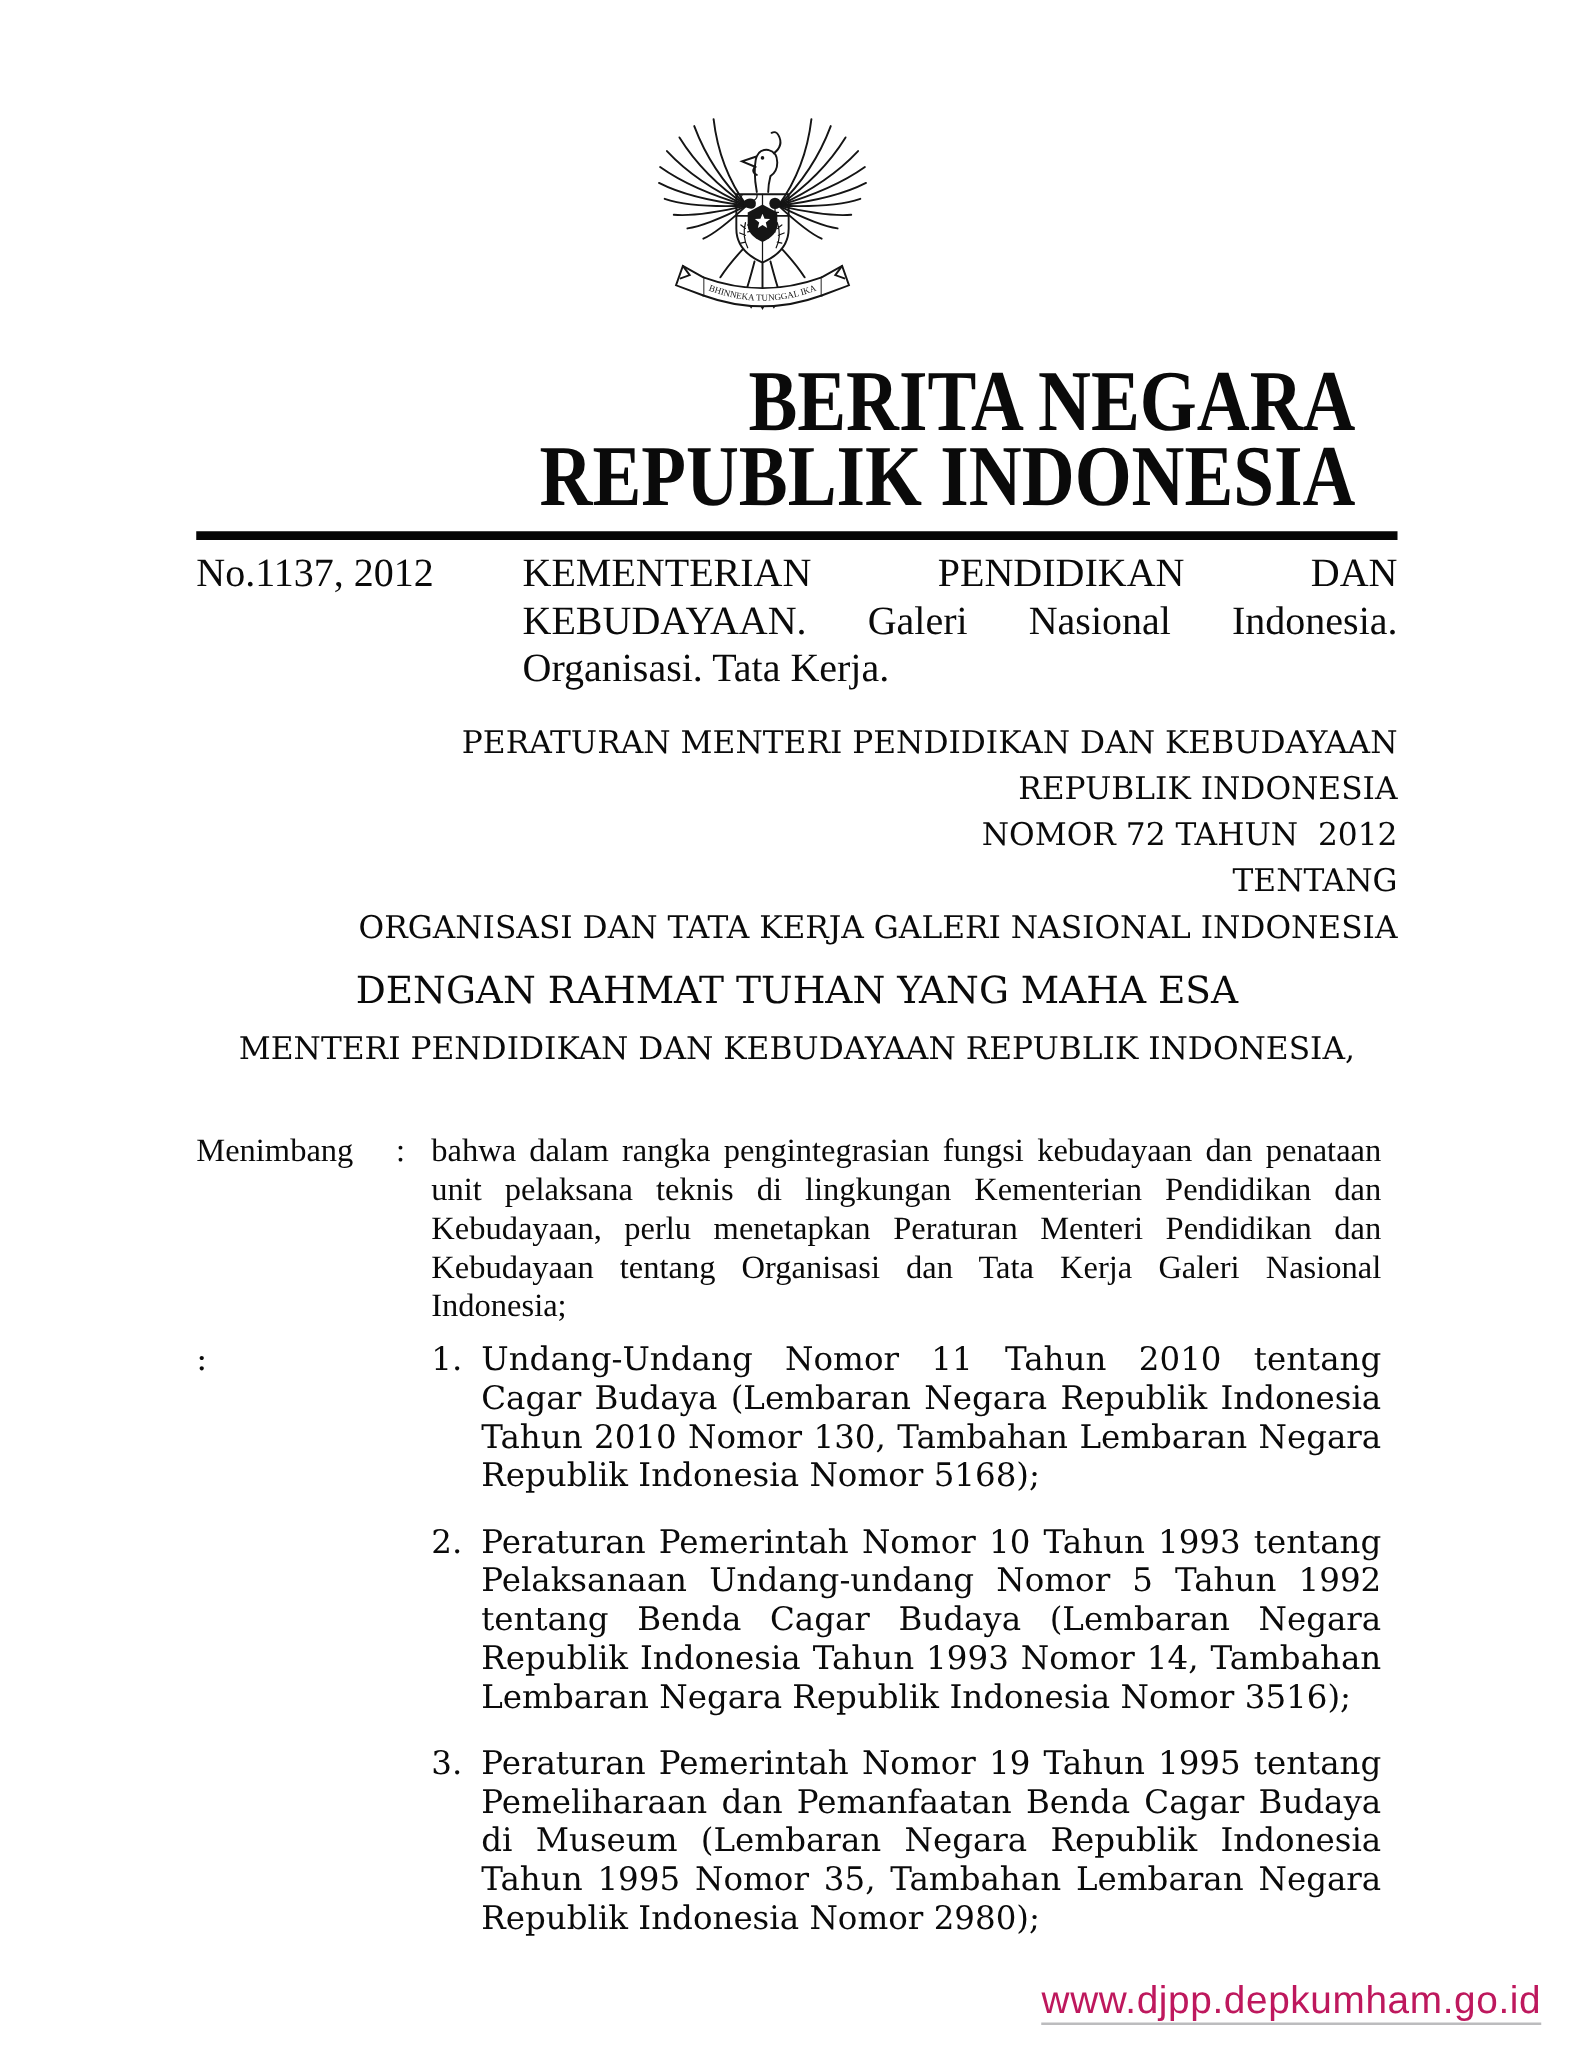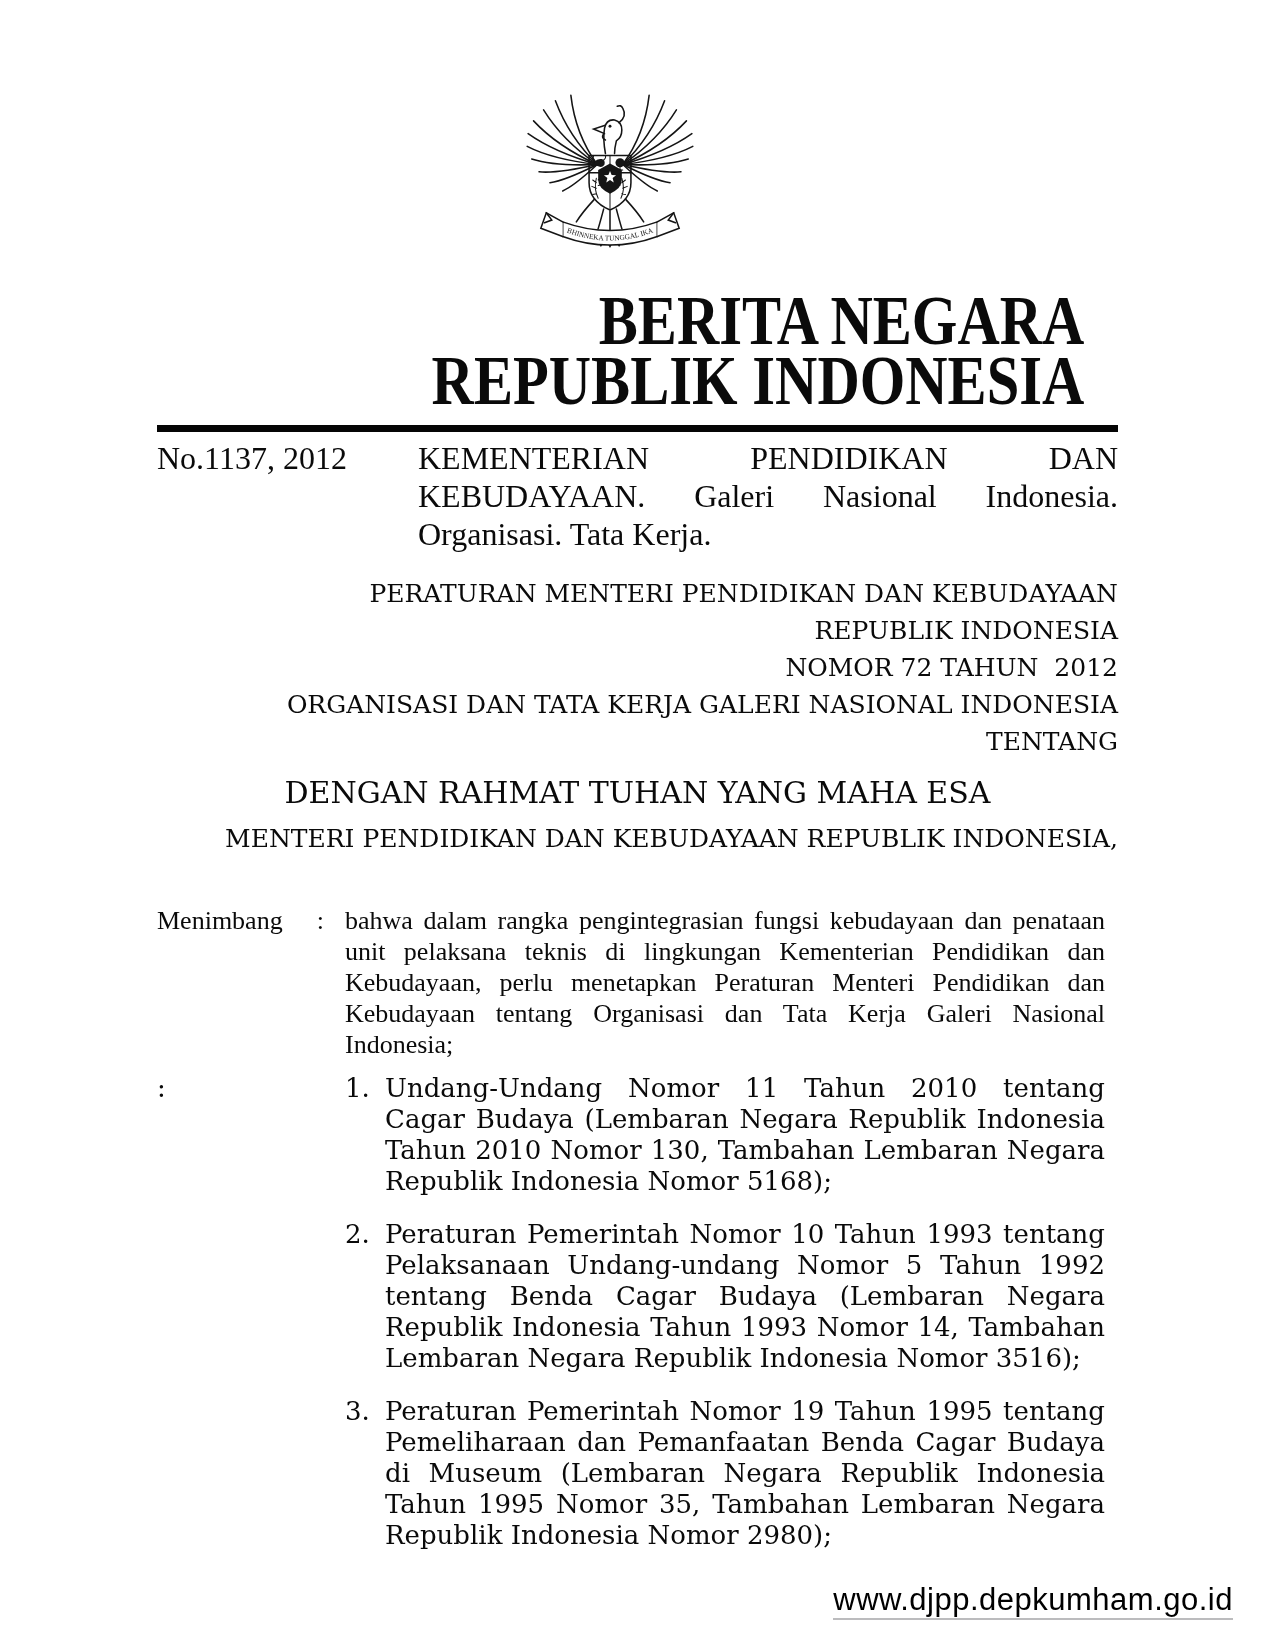--- a/index.html
+++ b/index.html
@@ -40,41 +40,41 @@
     margin-top:7px;
     font-size:32px;line-height:38px;
   }
   .issue-no{white-space:pre;}
   .ministry{width:700px;text-align:justify;}
   
   .serif-wide{font-family:"DejaVu Serif",serif;}
   .reg-title{margin-top:22px;text-align:right;font-size:25px;line-height:37px;}
   .reg-title div{white-space:pre;}
   .invocation{margin-top:14px;text-align:center;font-size:30px;line-height:37px;white-space:pre;}
-  .authority{margin-top:9px;text-align:right;font-size:25px;line-height:37px;white-space:pre;}
+  .authority{margin-top:9px;text-align:center;font-size:25px;line-height:37px;white-space:pre;}
   
   .clause{display:flex;font-size:26px;line-height:31px;}
   .clause-considering{margin-top:48px;font-family:Liberation Serif, serif;}
   .clause-recalling{margin-top:13px;}
   .clause-label{
     flex:0 0 188px;width:188px;box-sizing:border-box;
     display:flex;justify-content:space-between;
     padding-right:21px;
   }
   .clause-body{width:760px;text-align:justify;}
   .item{display:flex;}
   .item + .item{margin-top:22px;}
   .item-no{flex:0 0 40px;}
   .item-text{flex:1;text-align:justify;}
   
   .watermark{
     position:absolute;right:42px;bottom:30px;
     font-family:"Liberation Sans",sans-serif;
     font-size:31px;line-height:31px;
-    color:#000000;
+    color:#be185d;
     letter-spacing:0.5px;
     border-bottom:2px solid #bcbcbe;
     padding-bottom:3px;
   }
 </style>
 </head>
 <body>
 
 <div class="page">
 
@@ -165,22 +165,22 @@
 
   <div class="issue-row">
     <div class="issue-no">No.1137, 2012</div>
     <div class="ministry">KEMENTERIAN PENDIDIKAN DAN KEBUDAYAAN. Galeri Nasional Indonesia. Organisasi. Tata Kerja.</div>
   </div>
 
   <div class="reg-title serif-wide">
     <div>PERATURAN MENTERI PENDIDIKAN DAN KEBUDAYAAN</div>
     <div>REPUBLIK INDONESIA</div>
     <div>NOMOR 72 TAHUN  2012</div>
+    <div>TENTANG</div>
     <div>ORGANISASI DAN TATA KERJA GALERI NASIONAL INDONESIA</div>
-    <div>TENTANG</div>
   </div>
 
   <div class="invocation serif-wide">DENGAN RAHMAT TUHAN YANG MAHA ESA</div>
   <div class="authority serif-wide">MENTERI PENDIDIKAN DAN KEBUDAYAAN REPUBLIK INDONESIA,</div>
 
   <div class="clause clause-considering serif-wide">
     <div class="clause-label">
       <span>Menimbang</span>
       <span>:</span>
     </div>

